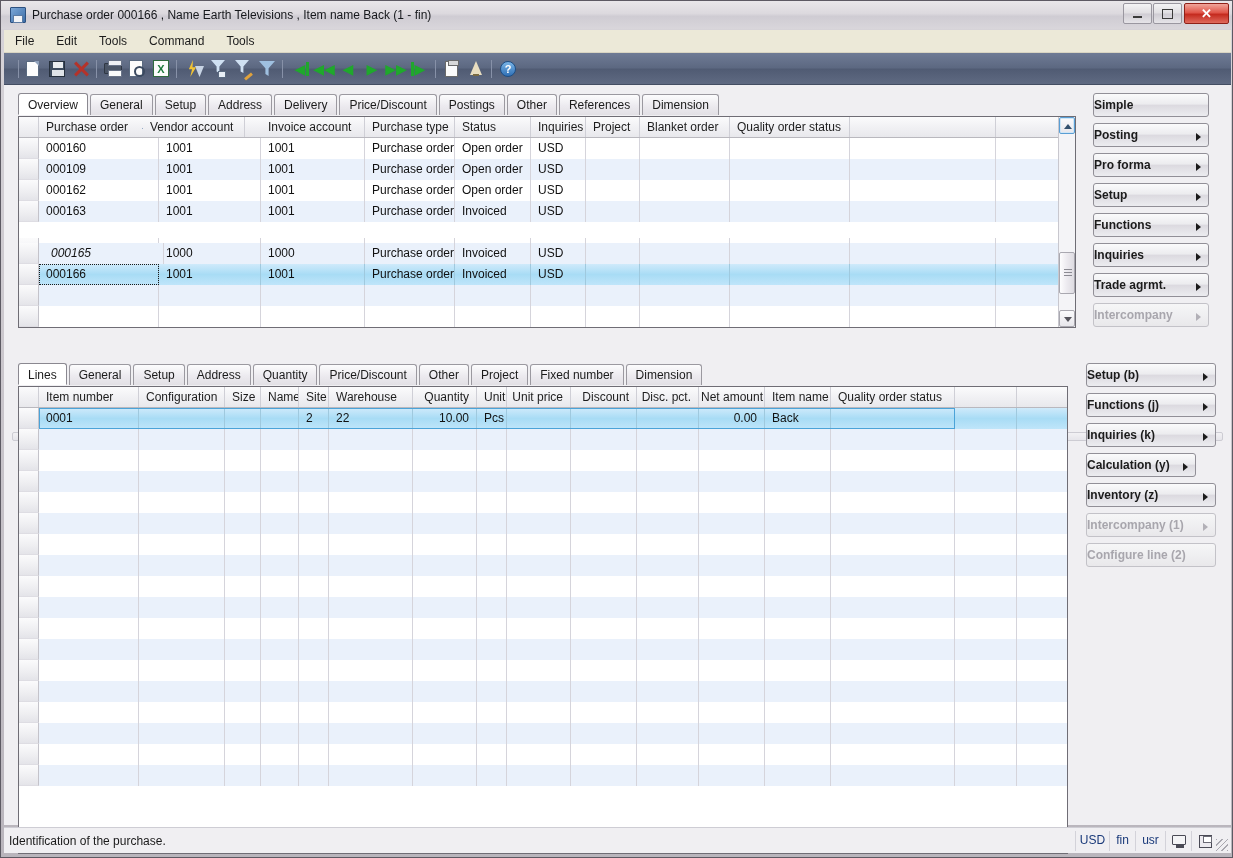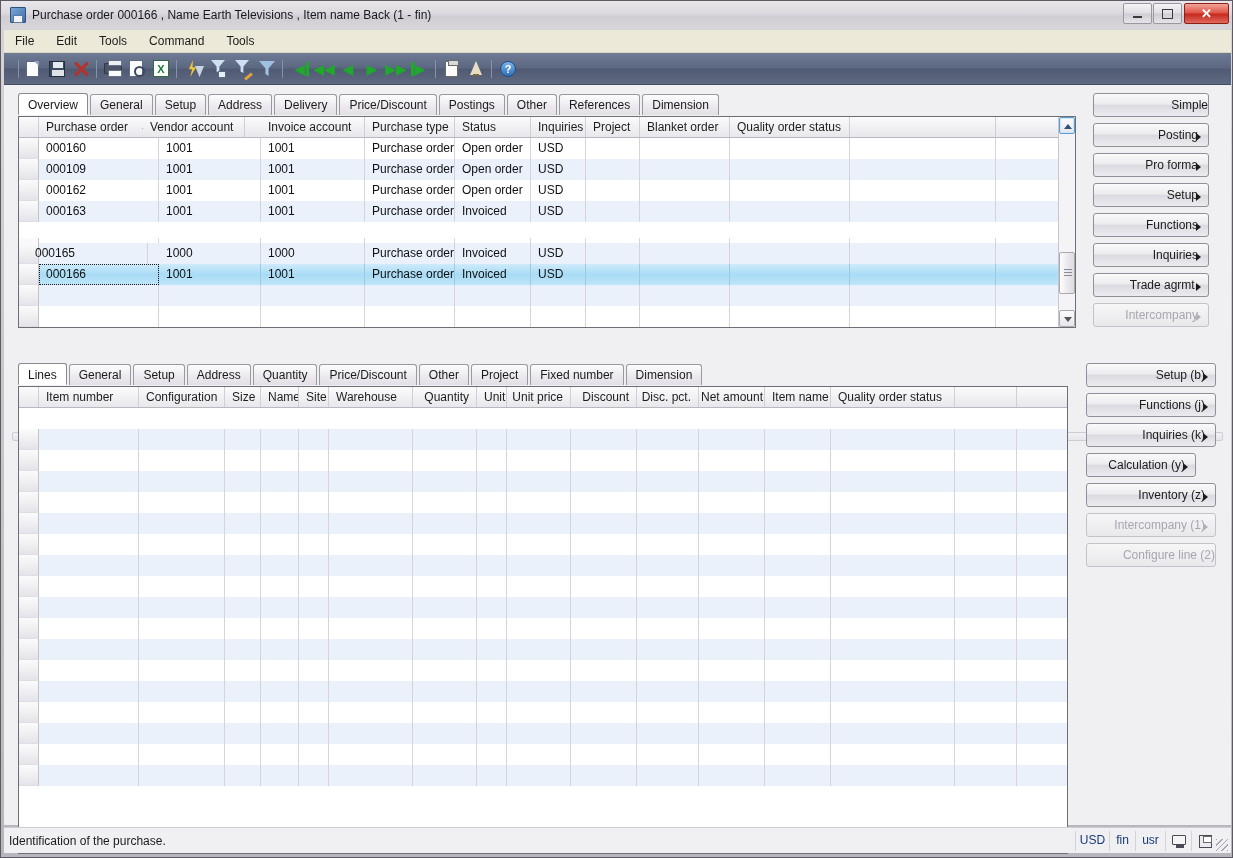--- a/index.html
+++ b/index.html
@@ -235,21 +235,21 @@
   }
   .sbtn.disabled { color: #a8a6ad;
     background: linear-gradient(180deg,#f6f6f7 0%,#efeff1 50%,#e9e8eb 100%);
     border-color: #c3c2c8; }
   .sbtn .caret {
     position: absolute; right: 7px; top: 9px; width: 0; height: 0;
     border-top: 4px solid transparent; border-bottom: 4px solid transparent;
     border-left: 5px solid #1b1b1b;
   }
   .sbtn.disabled .caret { border-left-color: #b2b0b7; }
-  .sbtn .lbl { width: 100%; text-align: right; padding-right: 10px; }
+  .sbtn .lbl { width: 100%; text-align: left; padding-right: 10px; font-weight: bold; }
   .sbtn.nocaret .lbl { padding-right: 0; }
 
   
   #splitter {
     position: absolute; left: 8px; top: 347px; width: 1211px; height: 9px;
     background: linear-gradient(180deg,#f2f1f4,#e6e5ea);
     border: 1px solid #cdccd3; border-radius: 2px;
   }
 
   
@@ -465,21 +465,21 @@
               <div class="gc" style="left: 346px; width: 90px;">Purchase order</div>
               <div class="gc" style="left: 436px; width: 76px;">Invoiced</div>
               <div class="gc" style="left: 512px; width: 55px;">USD</div>
               <div class="gc" style="left: 567px; width: 54px;"></div>
               <div class="gc" style="left: 621px; width: 90px;"></div>
               <div class="gc" style="left: 711px; width: 120px;"></div>
               <div class="gc" style="left: 831px; width: 146px;"></div>
             </div>
             <div class="grow alt" style="top: 105px; height: 21px;">
               <div class="gutter"></div>
-              <div class="gc" style="left: 9px; width: 120px;">000165</div>
+              <div class="gc" style="left: 25px; width: 120px; font-style: italic;">000165</div>
               <div class="gc" style="left: 140px; width: 102px;">1000</div>
               <div class="gc" style="left: 242px; width: 104px;">1000</div>
               <div class="gc" style="left: 346px; width: 90px;">Purchase order</div>
               <div class="gc" style="left: 436px; width: 76px;">Invoiced</div>
               <div class="gc" style="left: 512px; width: 55px;">USD</div>
               <div class="gc" style="left: 567px; width: 54px;"></div>
               <div class="gc" style="left: 621px; width: 90px;"></div>
               <div class="gc" style="left: 711px; width: 120px;"></div>
               <div class="gc" style="left: 831px; width: 146px;"></div>
             </div>
@@ -601,20 +601,39 @@
             <div class="gh-cell" style="left: 458px; width: 30px;"><span>Unit</span></div>
             <div class="gh-cell num" style="left: 488px; width: 64px;"><span>Unit price</span></div>
             <div class="gh-cell num" style="left: 552px; width: 66px;"><span>Discount</span></div>
             <div class="gh-cell num" style="left: 618px; width: 62px;"><span>Disc. pct.</span></div>
             <div class="gh-cell num" style="left: 680px; width: 66px;"><span>Net amount</span></div>
             <div class="gh-cell" style="left: 746px; width: 66px;"><span>Item name</span></div>
             <div class="gh-cell" style="left: 812px; width: 124px;"><span>Quality order status</span></div>
             <div class="gh-cell" style="left: 936px; width: 62px;"><span></span></div>
           </div>
         <div class="grid-rows" id="lgrid-rows">
+            <div class="grow sel" style="top: 0px; height: 21px;">
+              <div class="gutter"></div>
+              <div class="gc" style="left: 20px; width: 100px;">0001</div>
+              <div class="gc" style="left: 120px; width: 86px;"></div>
+              <div class="gc" style="left: 206px; width: 36px;"></div>
+              <div class="gc" style="left: 242px; width: 38px;"></div>
+              <div class="gc" style="left: 280px; width: 30px;">2</div>
+              <div class="gc" style="left: 310px; width: 84px;">22</div>
+              <div class="gc num" style="left: 394px; width: 64px;">10.00</div>
+              <div class="gc" style="left: 458px; width: 30px;">Pcs</div>
+              <div class="gc num" style="left: 488px; width: 64px;"></div>
+              <div class="gc num" style="left: 552px; width: 66px;"></div>
+              <div class="gc num" style="left: 618px; width: 62px;"></div>
+              <div class="gc num" style="left: 680px; width: 66px;">0.00</div>
+              <div class="gc" style="left: 746px; width: 66px;">Back</div>
+              <div class="gc" style="left: 812px; width: 124px;"></div>
+              <div class="gc" style="left: 936px; width: 62px;"></div>
+              <div class="lines-focus" style="left: 20px; width: 916px;"></div>
+            </div>
             <div class="grow alt" style="top: 21px; height: 21px;">
               <div class="gutter"></div>
               <div class="gc" style="left: 20px; width: 100px;"></div>
               <div class="gc" style="left: 120px; width: 86px;"></div>
               <div class="gc" style="left: 206px; width: 36px;"></div>
               <div class="gc" style="left: 242px; width: 38px;"></div>
               <div class="gc" style="left: 280px; width: 30px;"></div>
               <div class="gc" style="left: 310px; width: 84px;"></div>
               <div class="gc num" style="left: 394px; width: 64px;"></div>
               <div class="gc" style="left: 458px; width: 30px;"></div>

